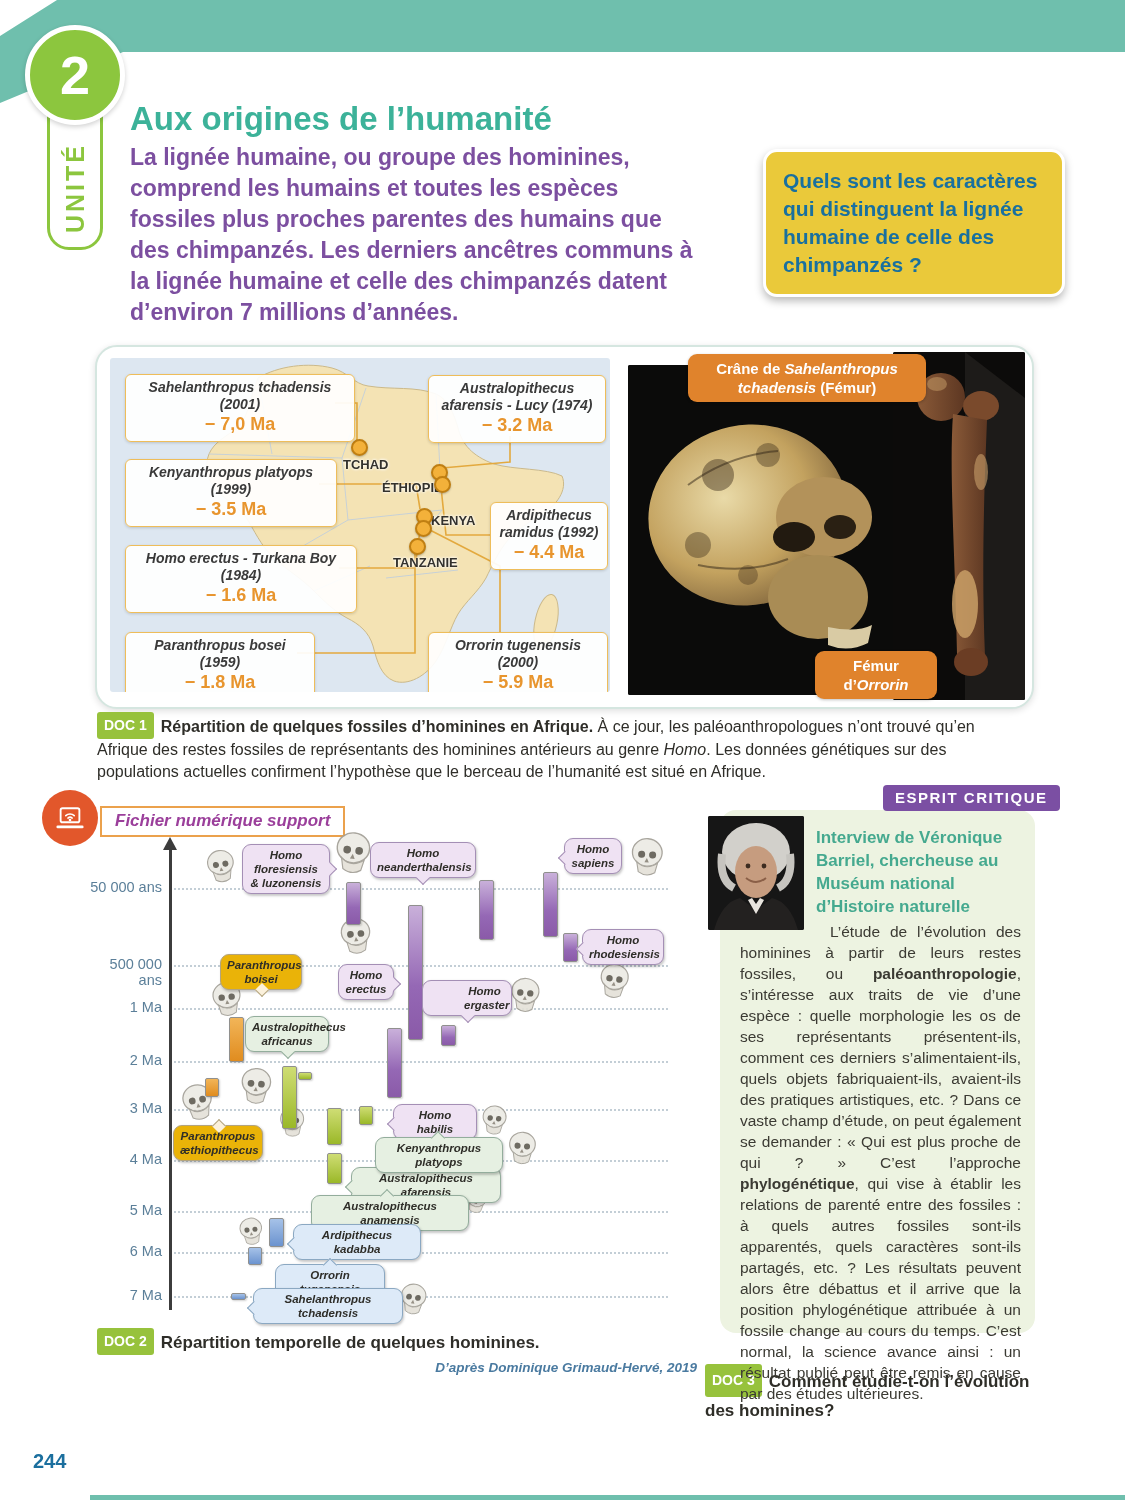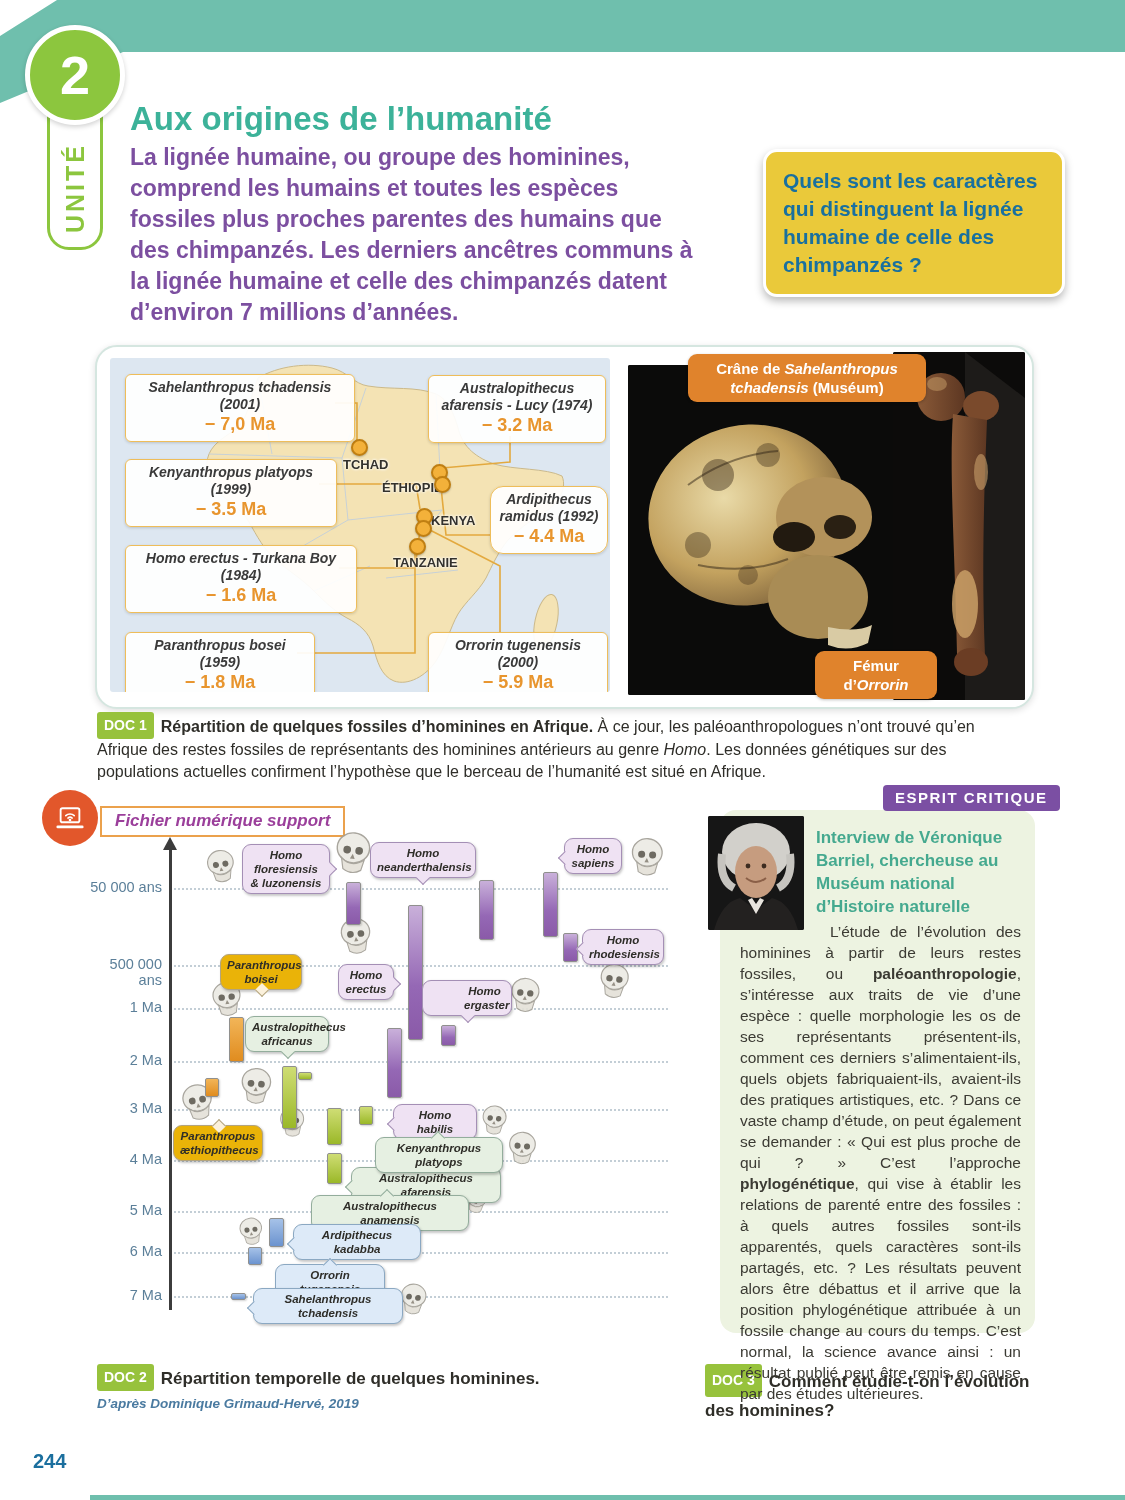--- a/index.html
+++ b/index.html
@@ -38,21 +38,21 @@
   .fossil-age{font-weight:800;font-size:18px;color:#e8952e;margin-top:1px;}
   .photo{position:absolute;background:#0d0d0c;border-radius:2px;overflow:hidden;}
   .photo-label{position:absolute;background:#e0832c;color:#fff;font-weight:700;font-size:15px;line-height:19px;
     text-align:center;border-radius:9px;padding:5px 10px;z-index:5;box-shadow:0 1px 3px rgba(0,0,0,.25);}
 
   
   .doc-badge{display:inline-block;background:#97c23c;color:#fff;font-weight:800;font-size:14px;
     padding:2px 7px 3px;border-radius:3px;margin-right:7px;vertical-align:2px;}
   .caption{position:absolute;font-size:16px;line-height:22px;color:#2f2e29;}
   .caption p{margin:0;}
-  .caption .source{color:#4a7aa0;font-style:italic;font-weight:700;font-size:13.5px;margin-top:2px;}
+  .caption .source{color:#4a7aa0;font-style:italic;font-weight:700;font-size:13.5px;margin-top:2px;text-align:right;}
 
   
   .fichier-circle{position:absolute;left:42px;top:790px;width:56px;height:56px;border-radius:50%;
     background:#e2572b;display:flex;align-items:center;justify-content:center;z-index:2;}
   .fichier-label{position:absolute;left:100px;top:806px;background:#fff;border:2px solid #eba14c;
     padding:3px 13px 4px;font-size:17px;font-weight:800;font-style:italic;color:#9b3f9b;}
 
   
   #chart{position:absolute;left:90px;top:830px;width:600px;height:505px;}
   .axis-line{position:absolute;left:79px;top:18px;width:2.5px;height:462px;background:#3c3c3c;}
@@ -162,21 +162,21 @@
           <div class="fossil-age">− 7,0 Ma</div>
         </div>
         <div class="fossil-box" style="left: 318px; top: 17px; width: 160px;">
           <div class="fossil-name">Australopithecus afarensis - Lucy (1974)</div>
           <div class="fossil-age">− 3.2 Ma</div>
         </div>
         <div class="fossil-box" style="left: 15px; top: 101px; width: 194px;">
           <div class="fossil-name">Kenyanthropus platyops (1999)</div>
           <div class="fossil-age">− 3.5 Ma</div>
         </div>
-        <div class="fossil-box" style="left: 380px; top: 128px; width: 100px; border-radius: 13px;">
+        <div class="fossil-box" style="left: 380px; top: 144px; width: 100px;">
           <div class="fossil-name">Ardipithecus ramidus (1992)</div>
           <div class="fossil-age">− 4.4 Ma</div>
         </div>
         <div class="fossil-box" style="left: 15px; top: 187px; width: 214px;">
           <div class="fossil-name">Homo erectus - Turkana Boy (1984)</div>
           <div class="fossil-age">− 1.6 Ma</div>
         </div>
         <div class="fossil-box" style="left: 15px; top: 274px; width: 172px;">
           <div class="fossil-name">Paranthropus bosei (1959)</div>
           <div class="fossil-age">− 1.8 Ma</div>
@@ -204,21 +204,21 @@
       <ellipse cx="212" cy="162" rx="16" ry="12" fill="#2a2013"></ellipse>
       <ellipse cx="190" cy="232" rx="50" ry="42" fill="#a98c55"></ellipse>
       <path d="M200 262 q28 6 44 -2 l-4 18 q-20 10 -40 2 Z" fill="#d9cba4"></path>
       <circle cx="90" cy="110" r="16" fill="#3b2c1a" opacity=".45"></circle>
       <circle cx="140" cy="90" r="12" fill="#3b2c1a" opacity=".4"></circle>
       <circle cx="70" cy="180" r="13" fill="#3b2c1a" opacity=".4"></circle>
       <circle cx="120" cy="210" r="10" fill="#3b2c1a" opacity=".35"></circle>
       <path d="M60 120 q40 -30 90 -34 M70 200 q50 10 90 -6" stroke="#2f2415" stroke-width="2" fill="none" opacity=".5"></path>
     </svg>
   </div>
-  <div class="photo-label" style="left:688px;top:354px;width:218px;"><span>Crâne de </span><span style="font-style: italic;">Sahelanthropus tchadensis</span><span> (Muséum)</span></div>
+  <div class="photo-label" style="left:688px;top:354px;width:218px;"><span>Crâne de </span><span style="font-style: italic;">Sahelanthropus tchadensis</span><span> (Fémur)</span></div>
 
   <div class="photo" style="left:893px;top:352px;width:132px;height:348px;">
     <svg viewBox="0 0 132 348" width="132" height="348">
       <defs>
         <linearGradient id="fg" x1="0" y1="0" x2="1" y2="0">
           <stop offset="0%" stop-color="#8a5a38"></stop>
             <stop offset="100%" stop-color="#5d3722"></stop>
         </linearGradient>
       </defs>
       <rect width="132" height="348" fill="#0c0b0a"></rect>
@@ -412,21 +412,21 @@
       <div class="bar bar-aus" style="left: 237px; top: 323px; width: 13px; height: 29px;"></div>
       <div class="bubble bb-aus" style="left: 221px; top: 365px; width: 158px;">Australopithecus anamensis<i class="tail t"></i></div>
       <div class="bar bar-ard" style="left: 179px; top: 388px; width: 13px; height: 27px;"></div>
       <div class="bubble bb-ard" style="left: 203px; top: 394px; width: 128px;">Ardipithecus kadabba<i class="tail l"></i></div>
       <div class="bar bar-ard" style="left: 158px; top: 417px; width: 12px; height: 16px;"></div>
       <div class="bubble bb-ard" style="left: 185px; top: 434px; width: 110px;">Orrorin tugenensis<i class="tail t"></i></div>
       <div class="bar bar-ard" style="left: 141px; top: 463px; width: 13px; height: 5px;"></div>
       <div class="bubble bb-ard" style="left: 163px; top: 458px; width: 150px;">Sahelanthropus tchadensis<i class="tail l"></i></div>
     </div>
 
-  <div class="caption" style="left:97px;top:1364px;width:600px;">
+  <div class="caption" style="left:97px;top:1328px;width:600px;">
     <p><span class="doc-badge">DOC 2</span><span style="font-size:17px;"><span style="font-weight: 800;">Répartition temporelle de quelques hominines.</span></span></p>
     <p class="source">D’après Dominique Grimaud-Hervé, 2019</p>
   </div>
 
   <div class="esprit-badge">ESPRIT CRITIQUE</div>
   <div class="esprit-box">
     <div class="portrait">
       <svg viewBox="0 0 96 114" width="96" height="114">
         <rect width="96" height="114" fill="#161616"></rect>
         <ellipse cx="48" cy="36" rx="34" ry="29" fill="#d2d0cb"></ellipse>

